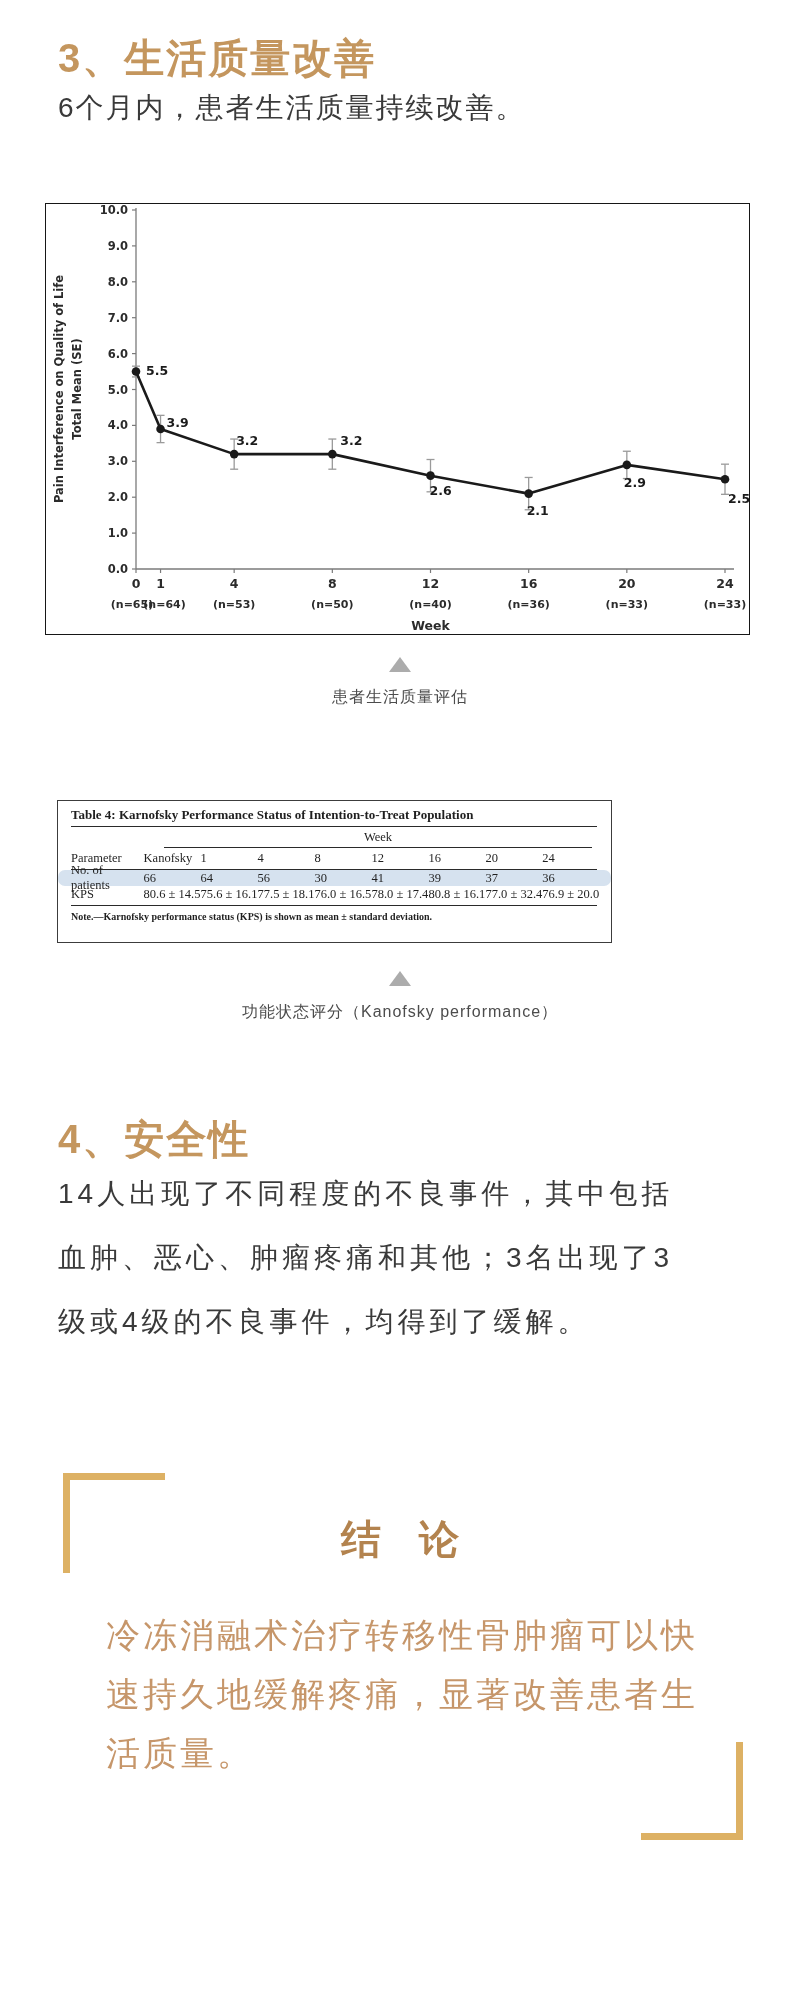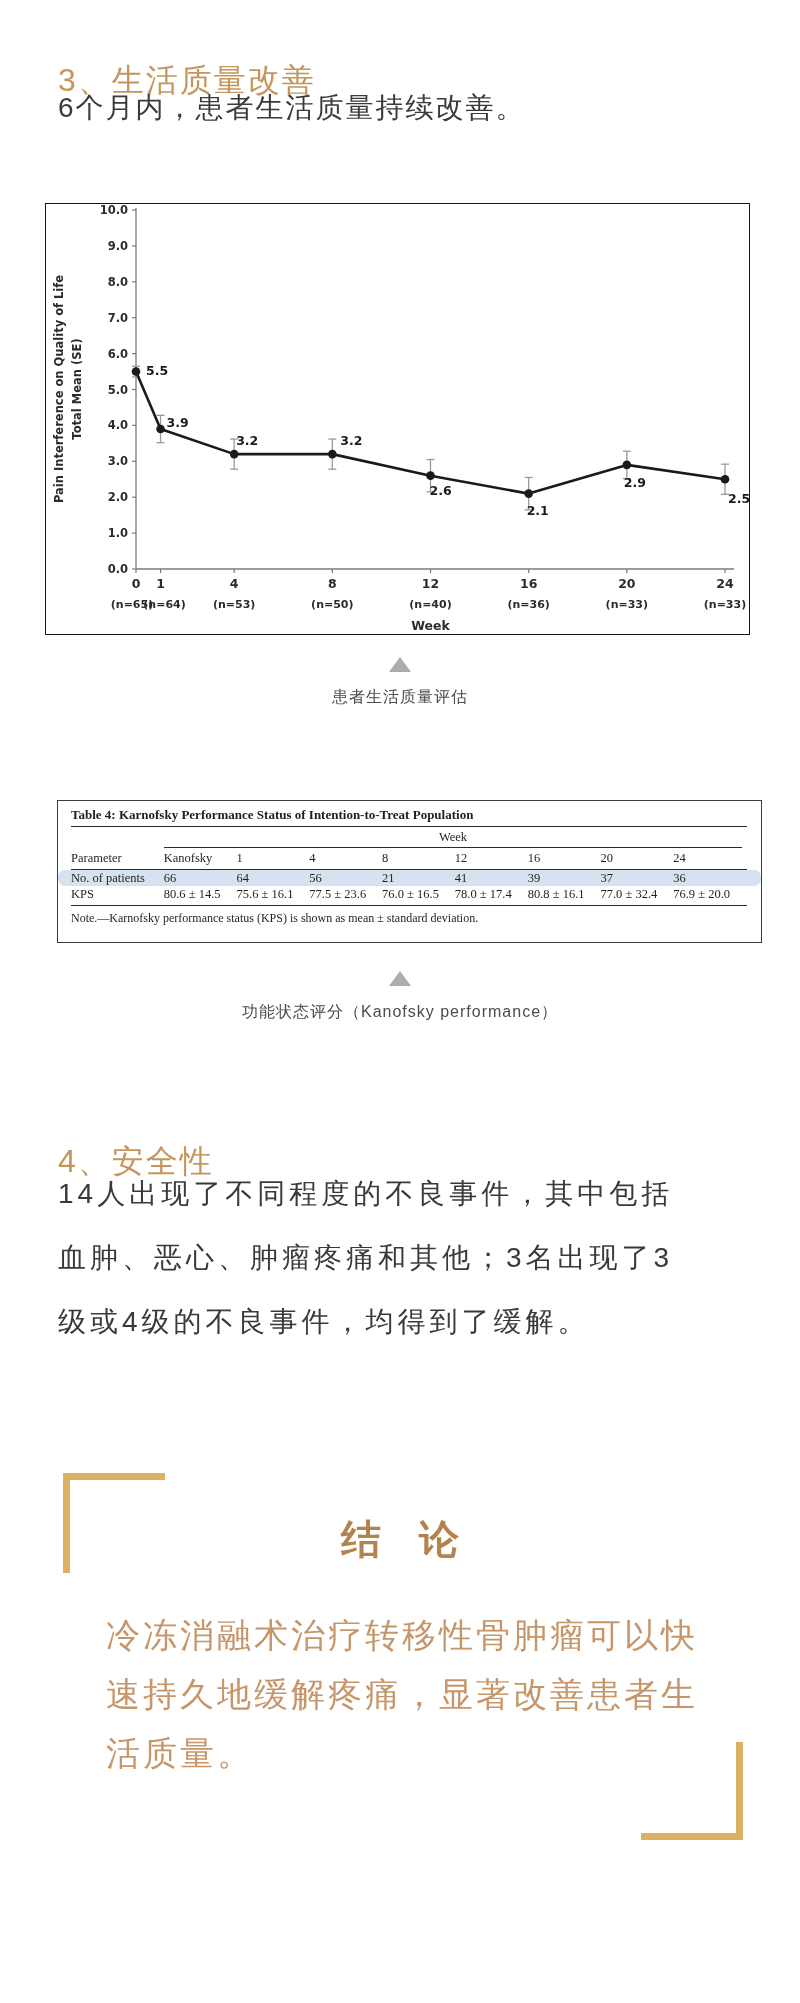--- a/index.html
+++ b/index.html
@@ -1,21 +1,21 @@
 <!DOCTYPE html>
 <html><head>
 <meta charset="utf-8">
 <style>
   html,body{margin:0;padding:0;background:#ffffff;}
   #page{position:relative;width:800px;height:2003px;background:#fff;overflow:hidden;
         font-family:"Liberation Sans","DejaVu Sans",sans-serif;}
 
   
-  .gold-heading{position:absolute;left:58px;font-size:32px;font-weight:normal;
-        color:var(--gold,#C4965E);letter-spacing:2px;white-space:nowrap;margin-top:28px;}
+  .gold-heading{position:absolute;left:58px;font-size:40px;font-weight:bold;
+        color:var(--gold,#C4965E);letter-spacing:2px;white-space:nowrap;}
   .body-par{position:absolute;left:58px;color:var(--body,#3A3A3A);white-space:nowrap;}
   #p1{top:88px;font-size:28px;letter-spacing:2px;line-height:40px;}
   #p2{top:1162px;font-size:28px;letter-spacing:4px;line-height:64px;}
 
   
   #chart-figure{position:absolute;left:45px;top:203px;width:703px;height:430px;
         border:1.5px solid #161616;background:#fff;}
   #chart-svg{display:block;width:703px;height:427px;}
   .ytick{font:bold 11.5px "DejaVu Sans",sans-serif;fill:#2B2B2B;}
   .xtick{font:bold 12.5px "DejaVu Sans",sans-serif;fill:#2B2B2B;}
@@ -28,38 +28,38 @@
         border-left:11px solid transparent;border-right:11px solid transparent;
         border-bottom:15px solid var(--pointer,#ACACAC);}
   #pointer1{top:657px;}
   #pointer2{top:971px;}
   .caption{position:absolute;left:0;width:100%;text-align:center;
         color:var(--caption,#4C4C4C);font-size:16px;letter-spacing:1px;}
   #caption1{top:687px;}
   #caption2{top:1002px;}
 
   
-  #table-figure{position:absolute;left:57px;top:800px;width:705px;height:143px;
+  #table-figure{position:absolute;left:57px;top:800px;width:555px;height:143px;
         border:1.5px solid #3C3C3C;background:#fff;box-sizing:border-box;
         font-family:"Liberation Serif","DejaVu Serif",serif;color:#1F1F1F;}
   .t-title{padding:6px 0 3px 13px;font-size:13px;font-weight:bold;}
   .t-rule{border-top:1.2px solid #2A2A2A;margin:0 14px 0 13px;height:0;}
   .t-week-row{display:flex;height:21px;align-items:flex-end;padding-left:13px;}
   .t-week-spacer{width:93px;}
   .t-week{flex:1;margin-right:19px;text-align:center;font-size:12.5px;
         border-bottom:1.2px solid #2A2A2A;padding-bottom:2px;}
   .t-row{display:flex;align-items:center;padding-left:13px;font-size:12.5px;}
   .t-head{height:21px;}
   .t-data{height:16px;}
   .t-hl{background:var(--hl,#D6E2EF);border-radius:7px;}
   .t-c0{width:93px;}
   .t-c{width:73px;}
   .t-c:last-child{width:88px;}
   .t-rule2{border-top:1.2px solid #2A2A2A;margin:3px 14px 0 13px;height:0;}
-  .t-note{padding:5px 0 0 13px;font-size:12px;}
+  .t-note{padding:5px 0 0 13px;font-size:10px;font-weight:bold;}
 
   
   .bracket{position:absolute;background:var(--bracket,#DDB164);}
   #br-tl-h{left:63px;top:1473px;width:102px;height:7px;}
   #br-tl-v{left:63px;top:1473px;width:7px;height:100px;}
   #br-br-v{left:736px;top:1742px;width:7px;height:98px;}
   #br-br-h{left:641px;top:1833px;width:102px;height:7px;}
   #conclusion-title{position:absolute;left:0;top:1512px;width:100%;text-align:center;
         font-family:"Liberation Serif","DejaVu Serif",serif;font-weight:bold;
         font-size:40px;letter-spacing:14px;text-indent:14px;
@@ -193,31 +193,31 @@
       <div class="t-c">16</div>
       <div class="t-c">20</div>
       <div class="t-c">24</div>
     </div>
     <div class="t-rule"></div>
     <div class="t-row t-data t-hl">
       <div class="t-c0">No. of patients</div>
       <div class="t-c">66</div>
       <div class="t-c">64</div>
       <div class="t-c">56</div>
-      <div class="t-c">21</div>
+      <div class="t-c">30</div>
       <div class="t-c">41</div>
       <div class="t-c">39</div>
       <div class="t-c">37</div>
       <div class="t-c">36</div>
     </div>
     <div class="t-row t-data">
       <div class="t-c0">KPS</div>
       <div class="t-c">80.6 ± 14.5</div>
       <div class="t-c">75.6 ± 16.1</div>
-      <div class="t-c">77.5 ± 23.6</div>
+      <div class="t-c">77.5 ± 18.1</div>
       <div class="t-c">76.0 ± 16.5</div>
       <div class="t-c">78.0 ± 17.4</div>
       <div class="t-c">80.8 ± 16.1</div>
       <div class="t-c">77.0 ± 32.4</div>
       <div class="t-c">76.9 ± 20.0</div>
     </div>
     <div class="t-rule2"></div>
     <div class="t-note">Note.—Karnofsky performance status (KPS) is shown as mean ± standard deviation.</div>
   </div>
 

